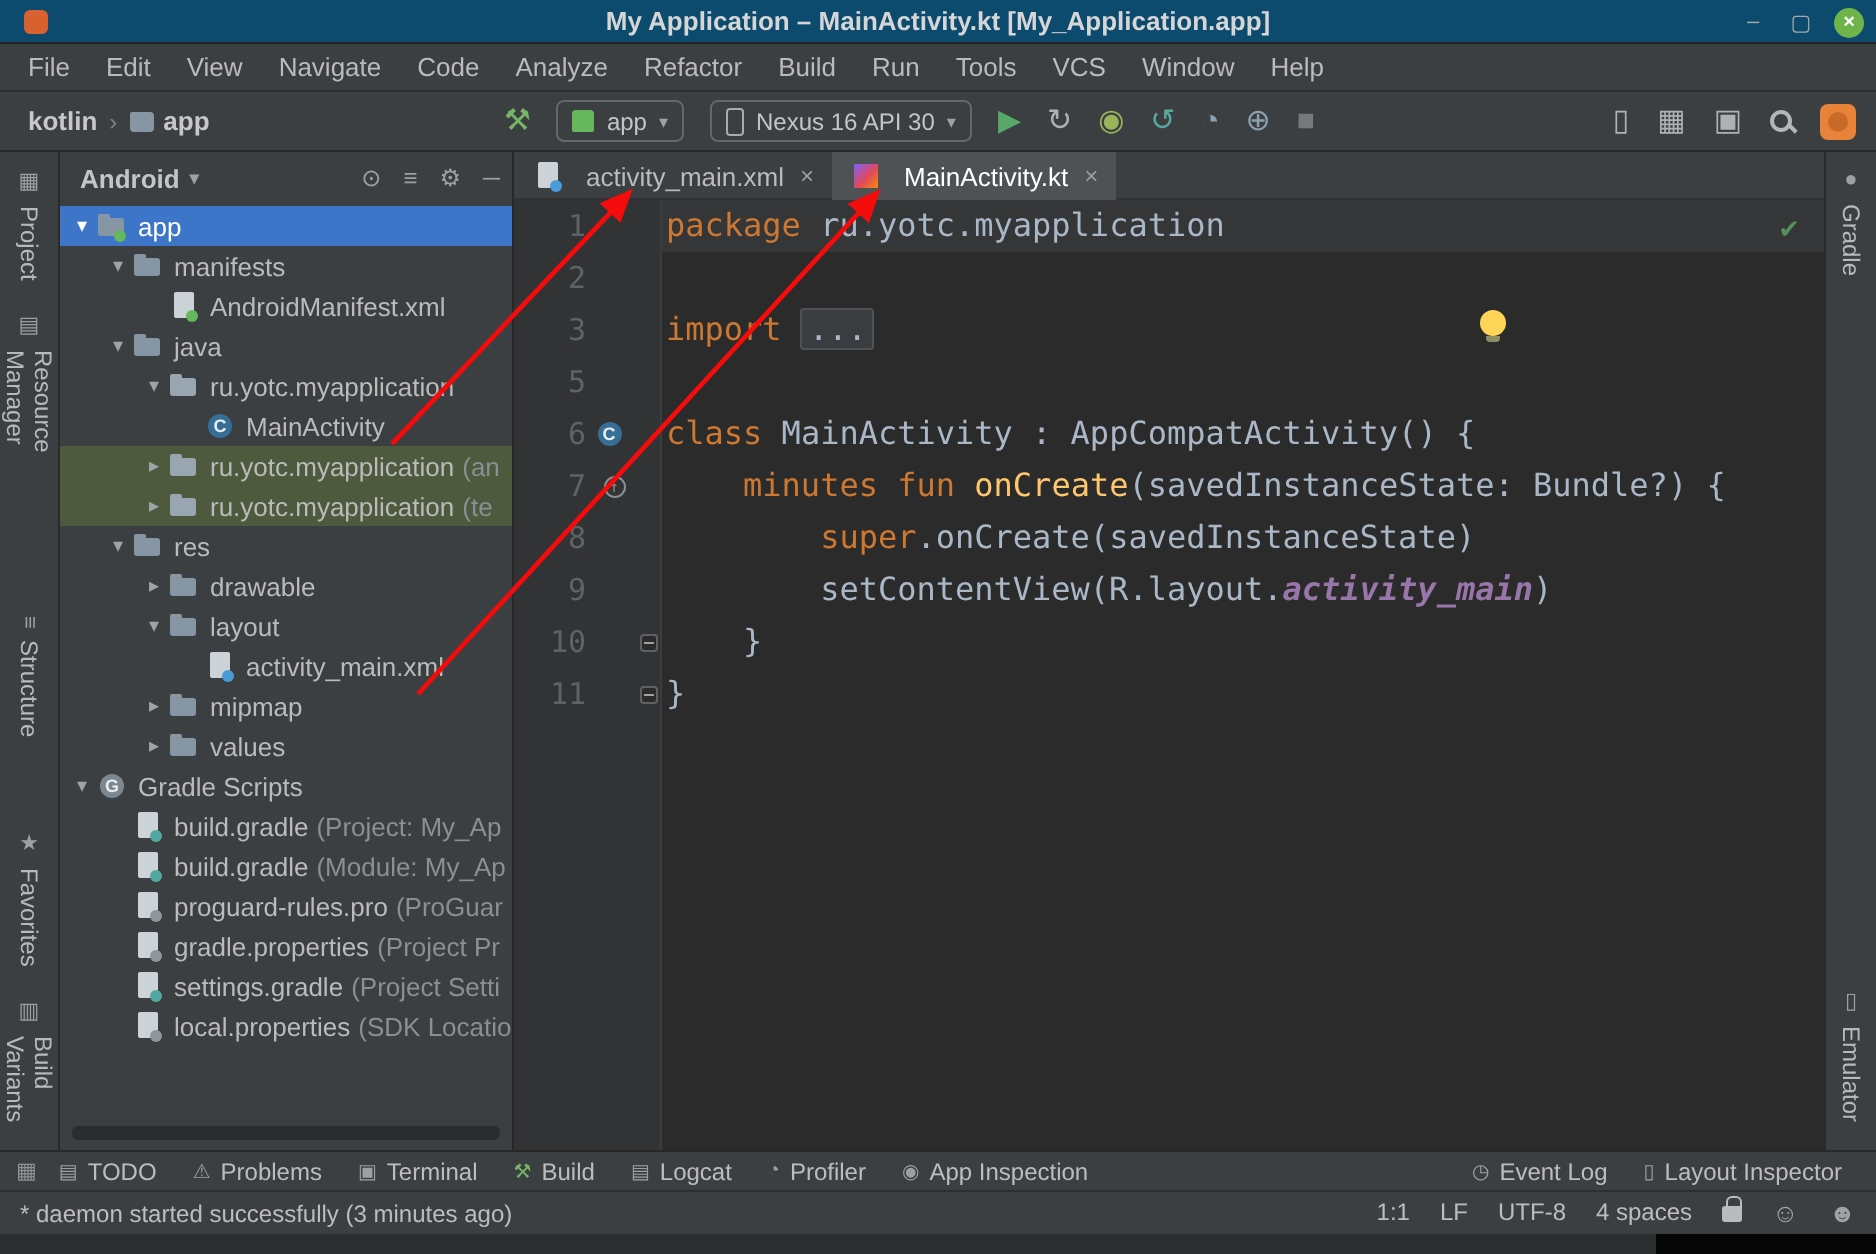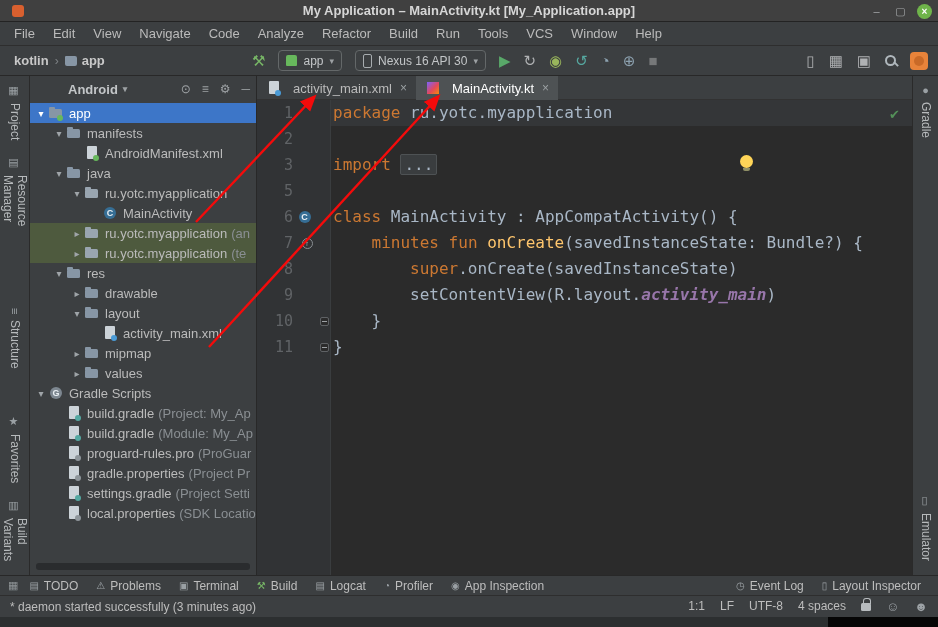--- a/index.html
+++ b/index.html
@@ -1,20 +1,20 @@
 <!DOCTYPE html>
 <html><head>
 <meta charset="utf-8">
 <style>
   *{margin:0;padding:0;box-sizing:border-box;cursor:default;}
   body{font-family:"Liberation Sans",sans-serif;background:#1b1b1b;}
   #screen{position:relative;width:938px;height:627px;overflow:hidden;background:#2b2b2b;color:#bbbbbb;}
 
   
-  .titlebar{position:absolute;left:0;top:0;width:938px;height:22px;background:#404040;border-bottom:1px solid #232323;}
+  .titlebar{position:absolute;left:0;top:0;width:938px;height:22px;background:#0c4a6e;border-bottom:1px solid #232323;}
   .win-menu-icon{position:absolute;left:12px;top:5px;width:12px;height:12px;border-radius:3px;background:#d9602f;}
   .title-text{position:absolute;left:100px;right:100px;top:0;height:22px;line-height:22px;text-align:center;font-size:13px;font-weight:bold;color:#d6d6d6;white-space:nowrap;overflow:hidden;}
   .win-controls{position:absolute;right:6px;top:0;height:22px;display:flex;align-items:center;gap:9px;}
   .wc{font-size:11px;color:#a5a8aa;width:15px;height:15px;display:flex;align-items:center;justify-content:center;}
   .wc-close{background:#6fb44a;border-radius:50%;color:#ffffff;font-size:10px;font-weight:bold;}
 
   
   .menubar{position:absolute;left:0;top:22px;width:938px;height:24px;background:#3c3f41;display:flex;align-items:center;padding-left:5px;border-bottom:1px solid #2e2e2e;}
   .menu-item{font-size:13px;color:#bbbbbb;padding:0 9px;line-height:24px;}
 
@@ -41,21 +41,21 @@
   .rstripe{position:absolute;left:912px;top:76px;width:26px;height:499px;background:#3c3f41;border-left:1px solid #2a2a2a;display:flex;flex-direction:column;align-items:center;justify-content:space-between;padding:8px 0 14px 0;}
   .stripe-btn{writing-mode:vertical-rl;display:flex;align-items:center;gap:6px;font-size:12px;color:#b7babc;}
   .stripe-btn .sicn{font-size:11px;color:#9aa0a4;}
   .lstripe .stripe-btn:nth-child(3){margin-top:36px;}
   .lstripe .stripe-btn:nth-child(4){margin-top:30px;}
   .rs-group{display:flex;flex-direction:column;align-items:center;gap:16px;}
 
   
   .project{position:absolute;left:30px;top:76px;width:226px;height:499px;background:#3c3f41;overflow:hidden;}
   .proj-header{height:26px;display:flex;align-items:center;padding:0 6px 0 10px;font-size:13px;color:#c3c6c8;}
-  .proj-sel{display:flex;align-items:center;gap:5px;font-weight:bold;margin-left:28px;}
+  .proj-sel{display:flex;align-items:center;gap:5px;font-weight:bold;}
   .proj-hicons{margin-left:auto;display:flex;align-items:center;gap:11px;color:#9da1a4;font-size:12px;}
   .tree{position:absolute;left:0;top:27px;right:0;bottom:14px;overflow:hidden;}
   .tree-row{height:20px;display:flex;align-items:center;font-size:13px;color:#bbbbbb;white-space:nowrap;overflow:hidden;}
   .tree-row.sel{background:#3d76c8;color:#ffffff;}
   .tree-row.test{background:#4e5a3e;}
   .chev{width:14px;flex:none;font-size:10px;color:#9fa4a8;text-align:center;}
   .tree-row.sel .chev{color:#ffffff;}
   .sfx{color:#8a8f93;margin-left:4px;}
   .hscroll{position:absolute;left:6px;right:6px;bottom:5px;height:7px;border-radius:3px;background:#2a2c2e;}
 

